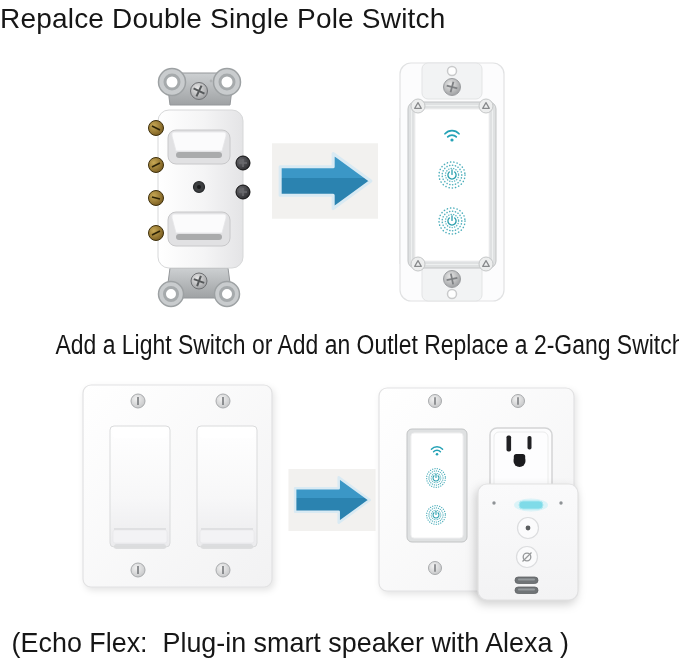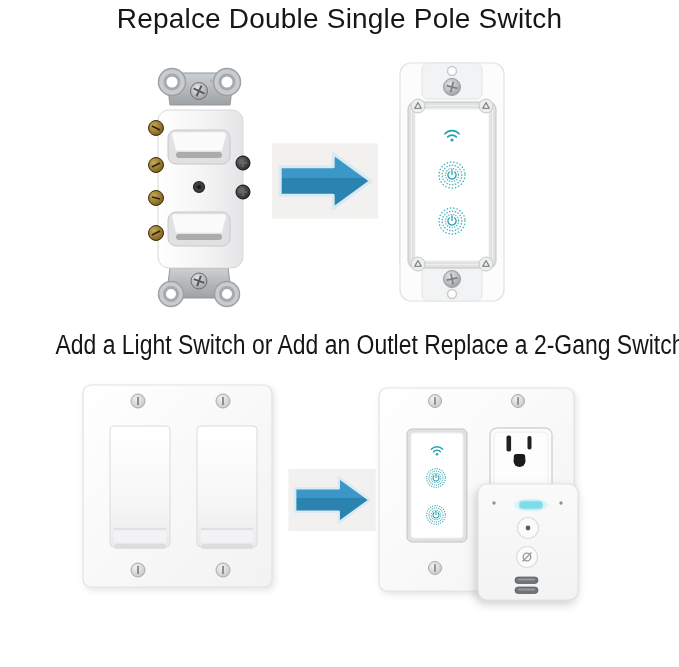--- a/index.html
+++ b/index.html
@@ -1,20 +1,20 @@
 <!DOCTYPE html>
 <html><head>
 <meta charset="utf-8">
 <style>
   html,body{margin:0;padding:0;background:#ffffff;}
   #page{
     position:relative;width:679px;height:667px;background:#ffffff;overflow:hidden;
     font-family:"Liberation Sans", sans-serif;color:#161616;
   }
-  .caption{position:absolute;left:0;width:679px;text-align:center;white-space:pre;}
+  .caption{position:absolute;left:0;width:679px;text-align:left;white-space:pre;}
   .caption>span{display:inline-block;}
   #title{top:2px;font-size:28px;line-height:34px;letter-spacing:.2px;}
   #mid-caption{top:329px;font-size:27px;line-height:33px;text-decoration:underline;}
   #mid-caption>span{transform:scaleX(.85);transform-origin:center;}
   #bottom-caption{top:626px;font-size:28px;line-height:34px;}
   #bottom-caption>span{transform:scaleX(.96);transform-origin:center;}
   .figure{position:absolute;}
   .figure svg{display:block;}
   .photo-edge{position:absolute;width:1px;background:#ececec;}
   #flex-figure svg{filter:drop-shadow(-2px 4px 5px rgba(0,0,0,.18));}
@@ -389,14 +389,15 @@
         <rect x="38" y="95" width="23" height="6.5" rx="3.2" fill="#707477" stroke="#5f6264" stroke-width=".8"></rect>
         <rect x="41" y="96.6" width="17" height="1.8" rx="0.9" fill="#9ea2a5" opacity=".8"></rect>
       </g>
       <g>
         <rect x="38" y="105" width="23" height="6.5" rx="3.2" fill="#707477" stroke="#5f6264" stroke-width=".8"></rect>
         <rect x="41" y="106.6" width="17" height="1.8" rx="0.9" fill="#9ea2a5" opacity=".8"></rect>
       </g>
     </svg>
   </div>
 
+  <div class="caption" id="bottom-caption"><span>(Echo Flex:  Plug-in smart speaker with Alexa )</span></div>
 
 </div>
 
 </body></html>

